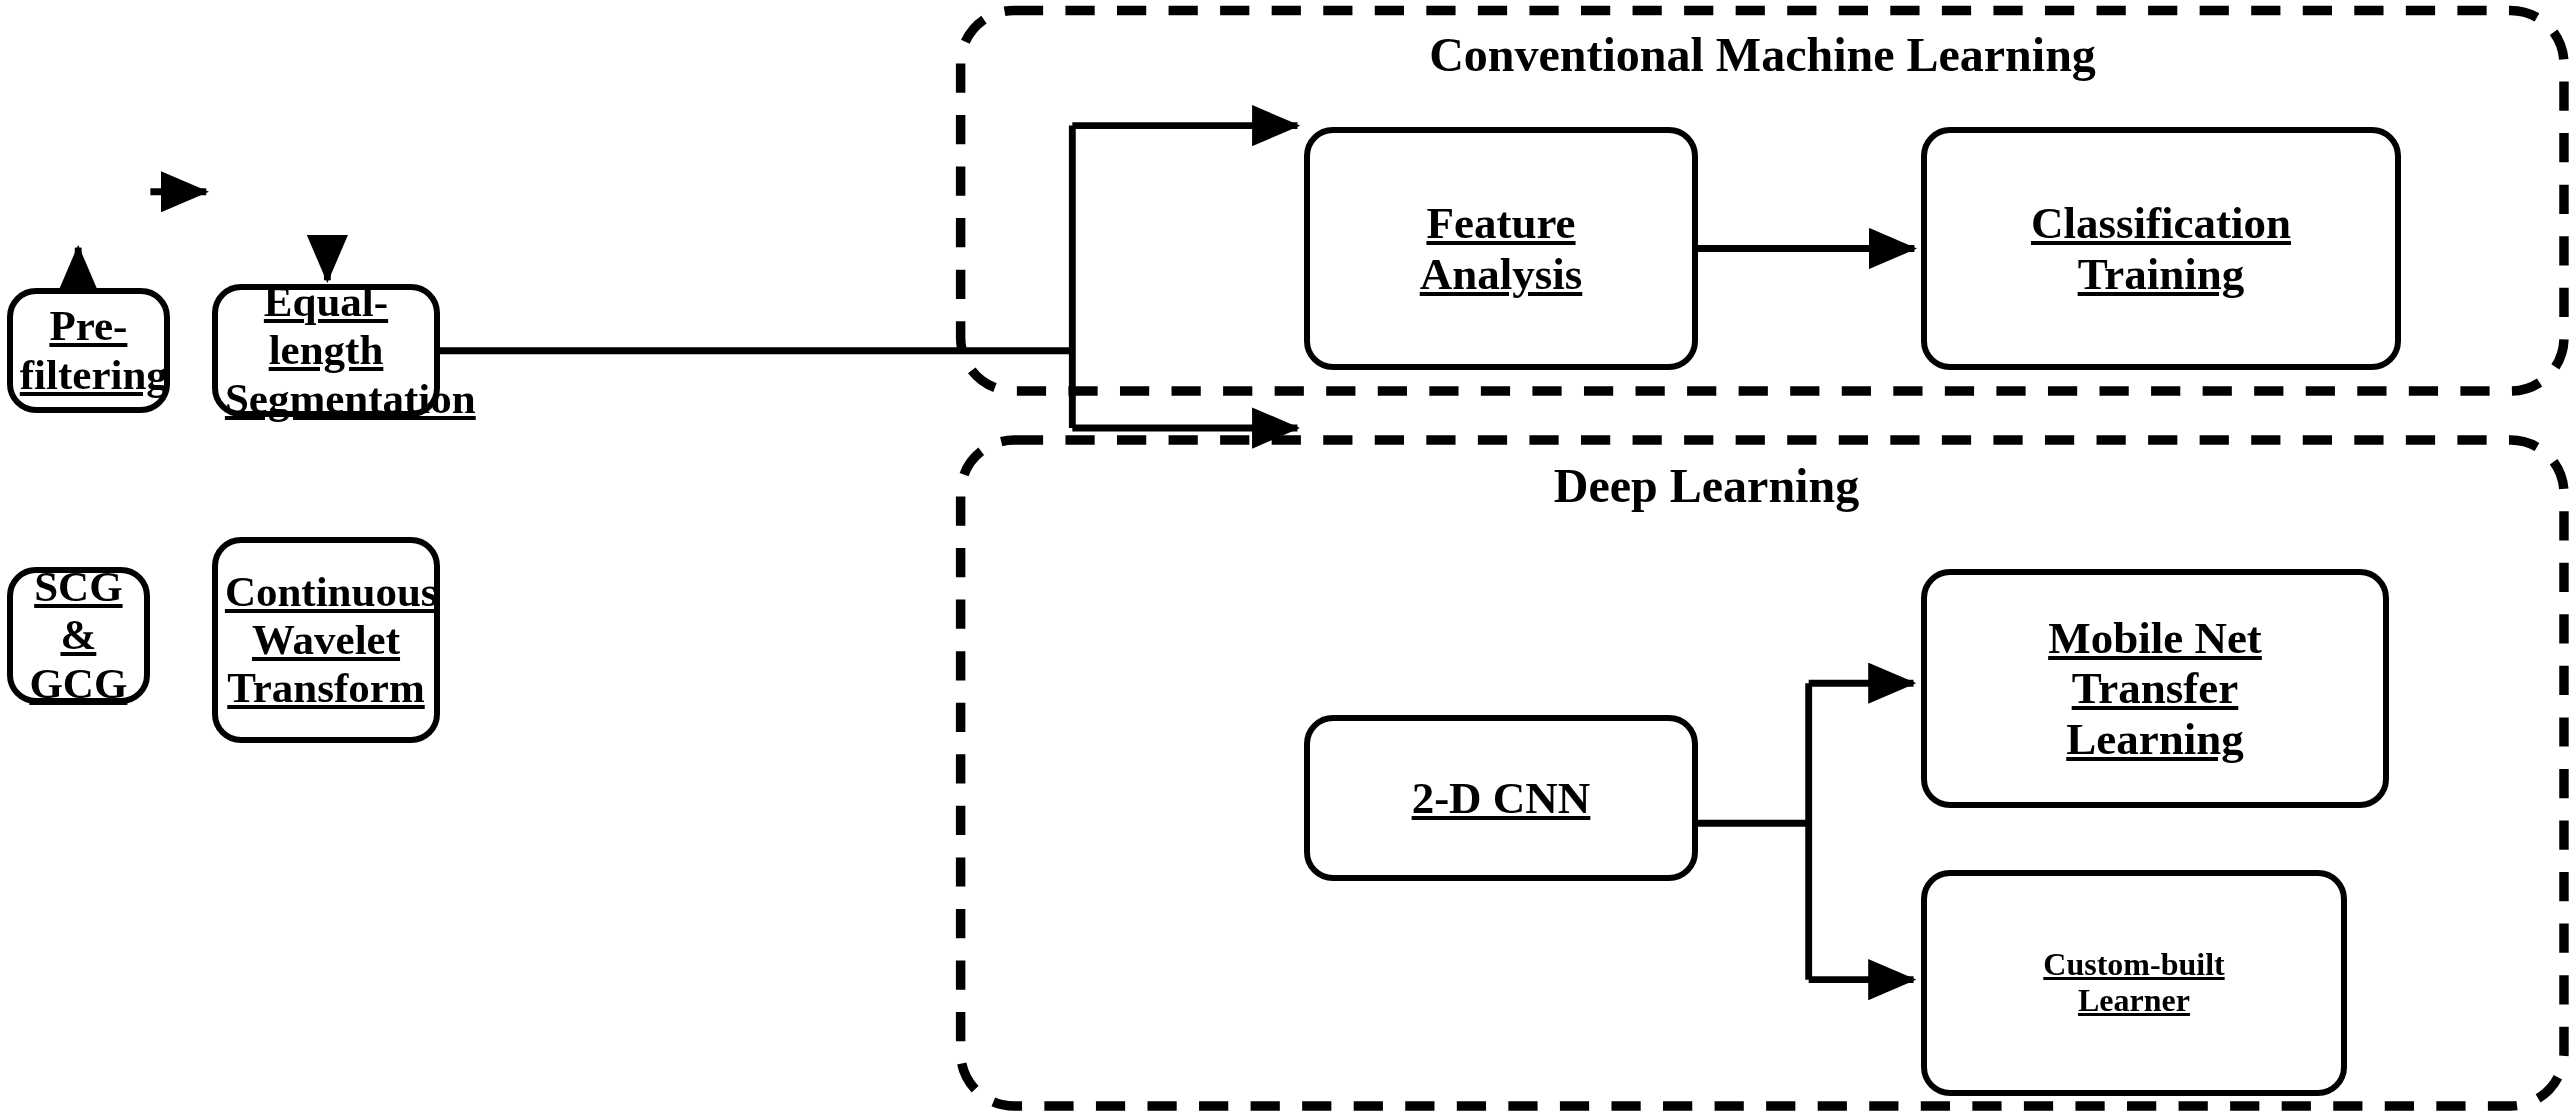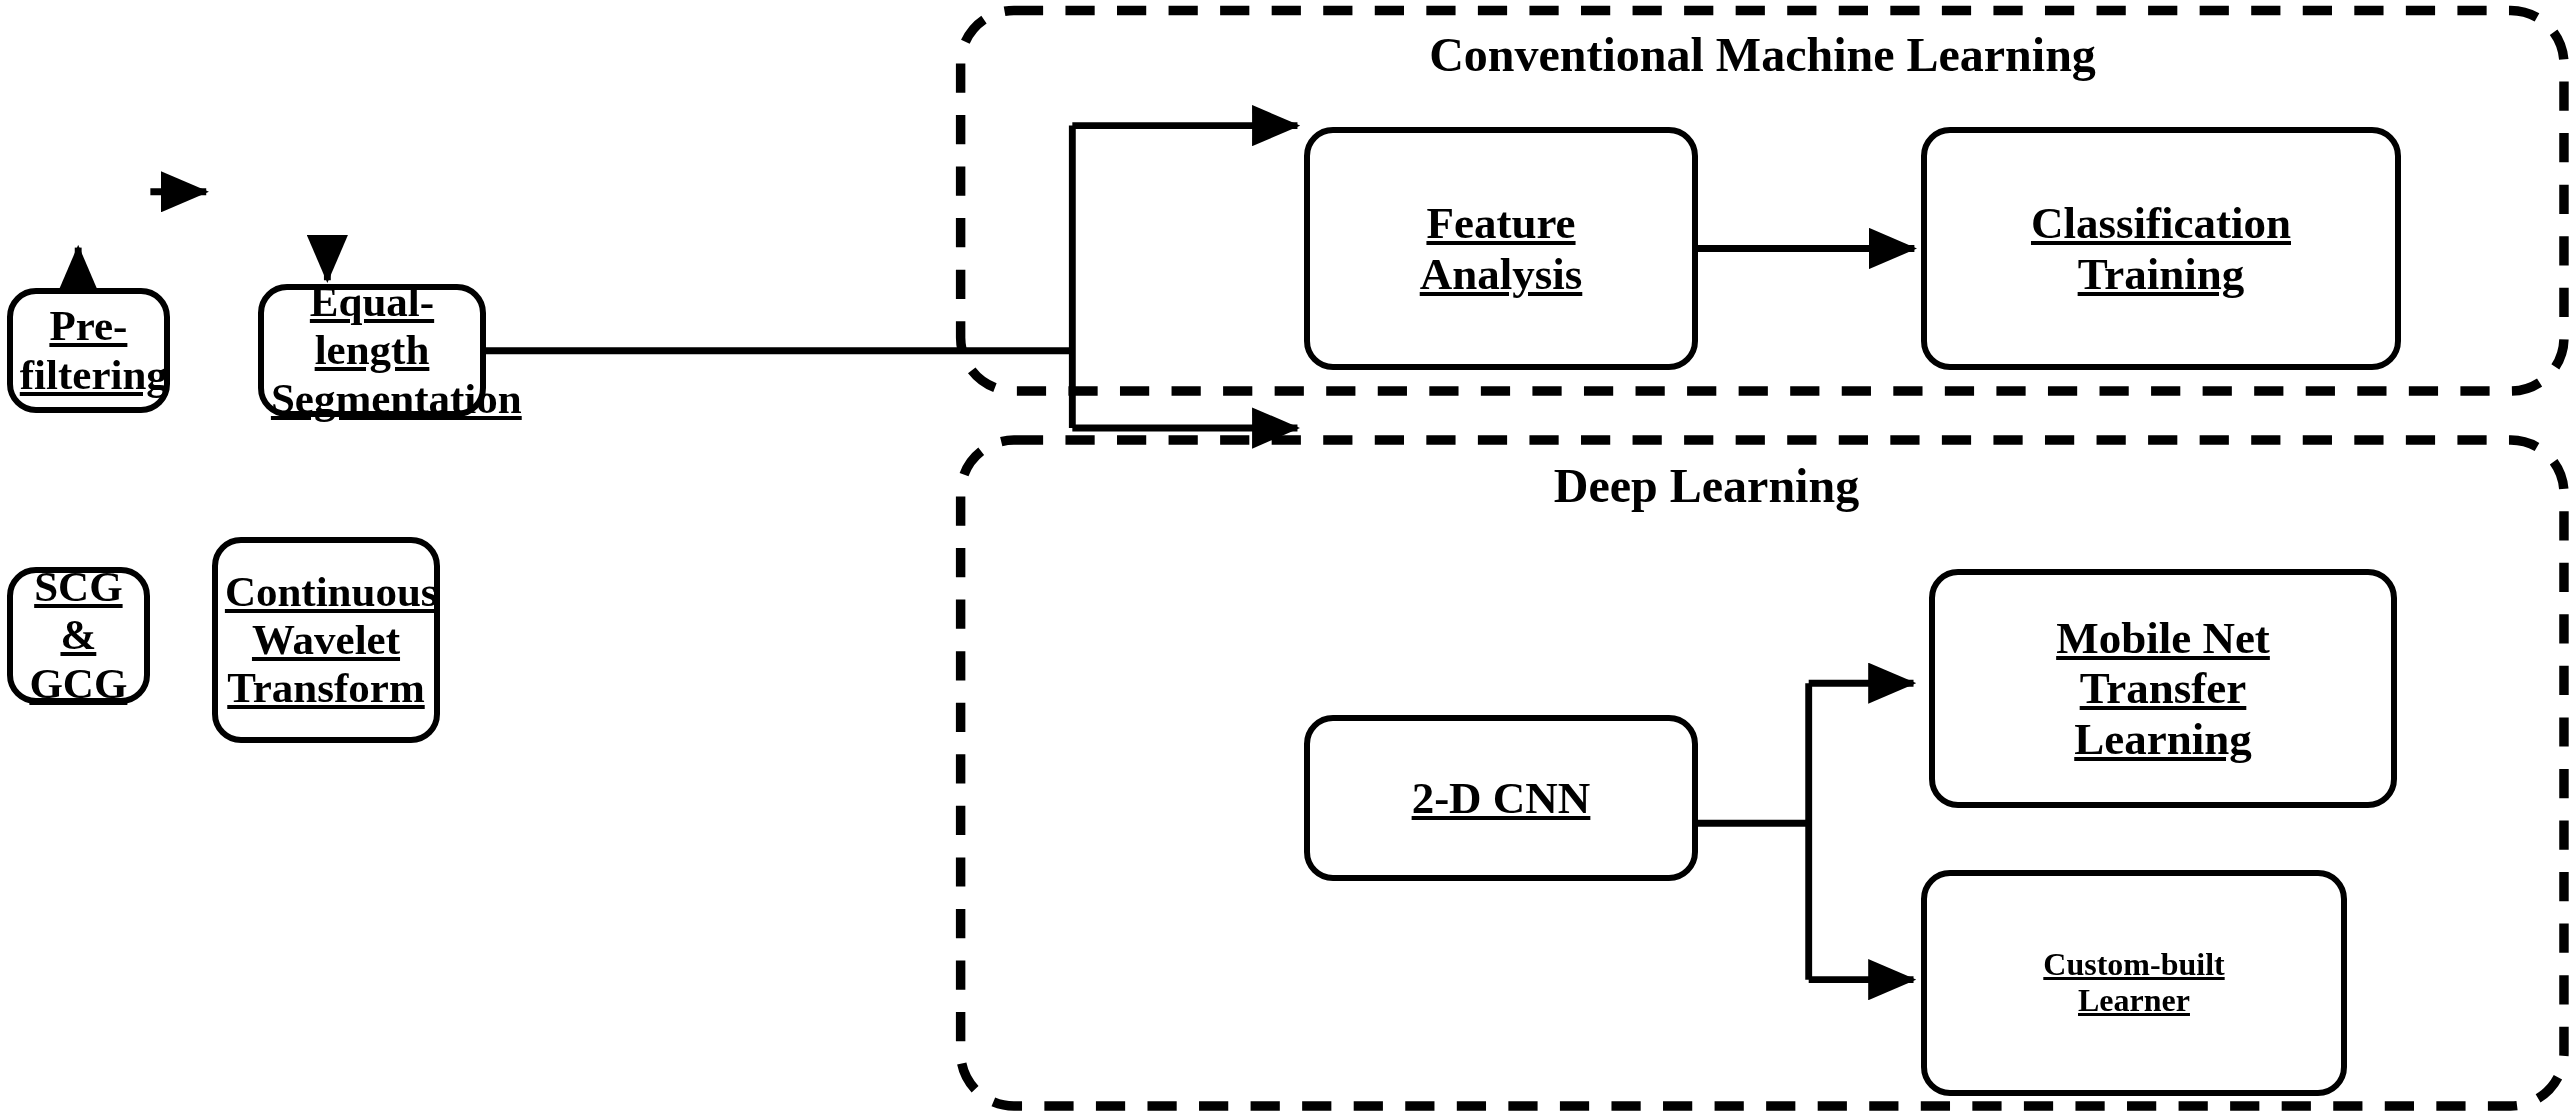--- a/index.html
+++ b/index.html
@@ -108,21 +108,21 @@
   <div class="node-box" style="left:6.9px; top:288px; width:163px; height:125px; font-size:43px;align-items:center;">
     <span class="node-label">Pre-
 filtering</span>
   </div>
 
   <div class="node-box" style="left:6.9px; top:567px; width:143px; height:137px; font-size:43px;">
     <span class="node-label">SCG &amp;
 GCG</span>
   </div>
 
-  <div class="node-box" style="left:212px; top:284px; width:228px; height:133px; font-size:43px;margin-left:46px;">
+  <div class="node-box" style="left:212px; top:284px; width:228px; height:133px; font-size:43px;">
     <span class="node-label">Equal-length
 Segmentation</span>
   </div>
 
   <div class="node-box" style="left:212px; top:537px; width:228px; height:206px; font-size:43px;text-align:center;">
     <span class="node-label">Continuous
 Wavelet
 Transform</span>
   </div>
 
@@ -133,21 +133,21 @@
 
   <div class="node-box" style="left:1921px; top:127px; width:480px; height:243px; font-size:45px;">
     <span class="node-label">Classification
 Training</span>
   </div>
 
   <div class="node-box" style="left:1304px; top:715px; width:394px; height:166px; font-size:45px;">
     <span class="node-label">2-D CNN</span>
   </div>
 
-  <div class="node-box" style="left:1921px; top:569px; width:468px; height:239px; font-size:45px;margin-left:8px;">
+  <div class="node-box" style="left:1921px; top:569px; width:468px; height:239px; font-size:45px;">
     <span class="node-label">Mobile Net
 Transfer
 Learning</span>
   </div>
 
   <div class="node-box" style="left:1921px; top:870px; width:426px; height:226px; font-size:32px;">
     <span class="node-label">Custom-built
 Learner</span>
   </div>
 

